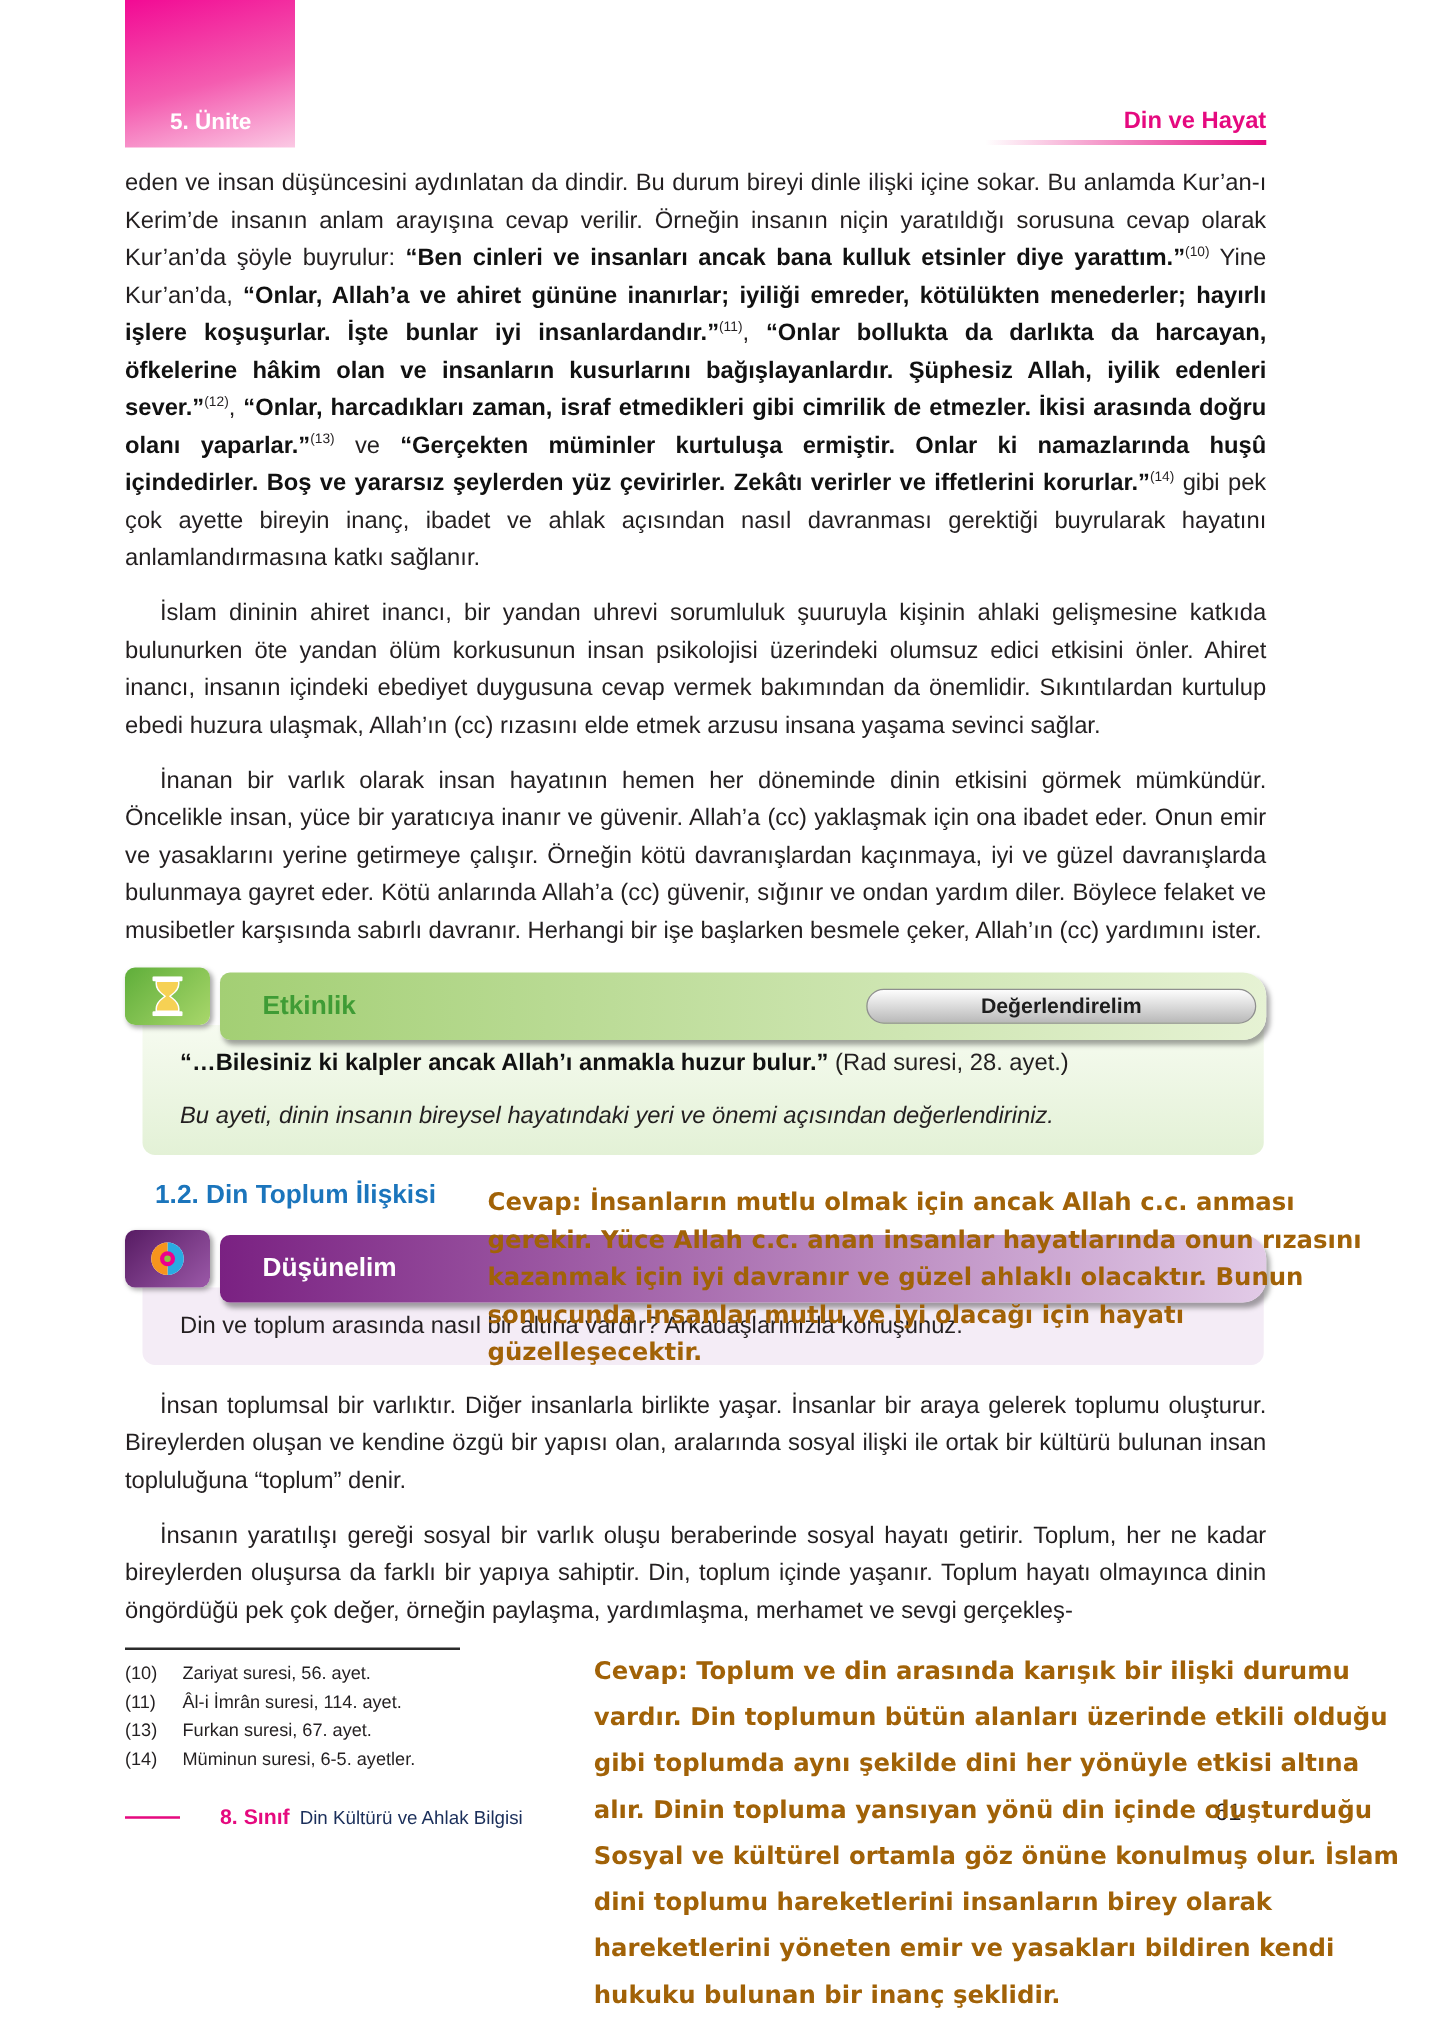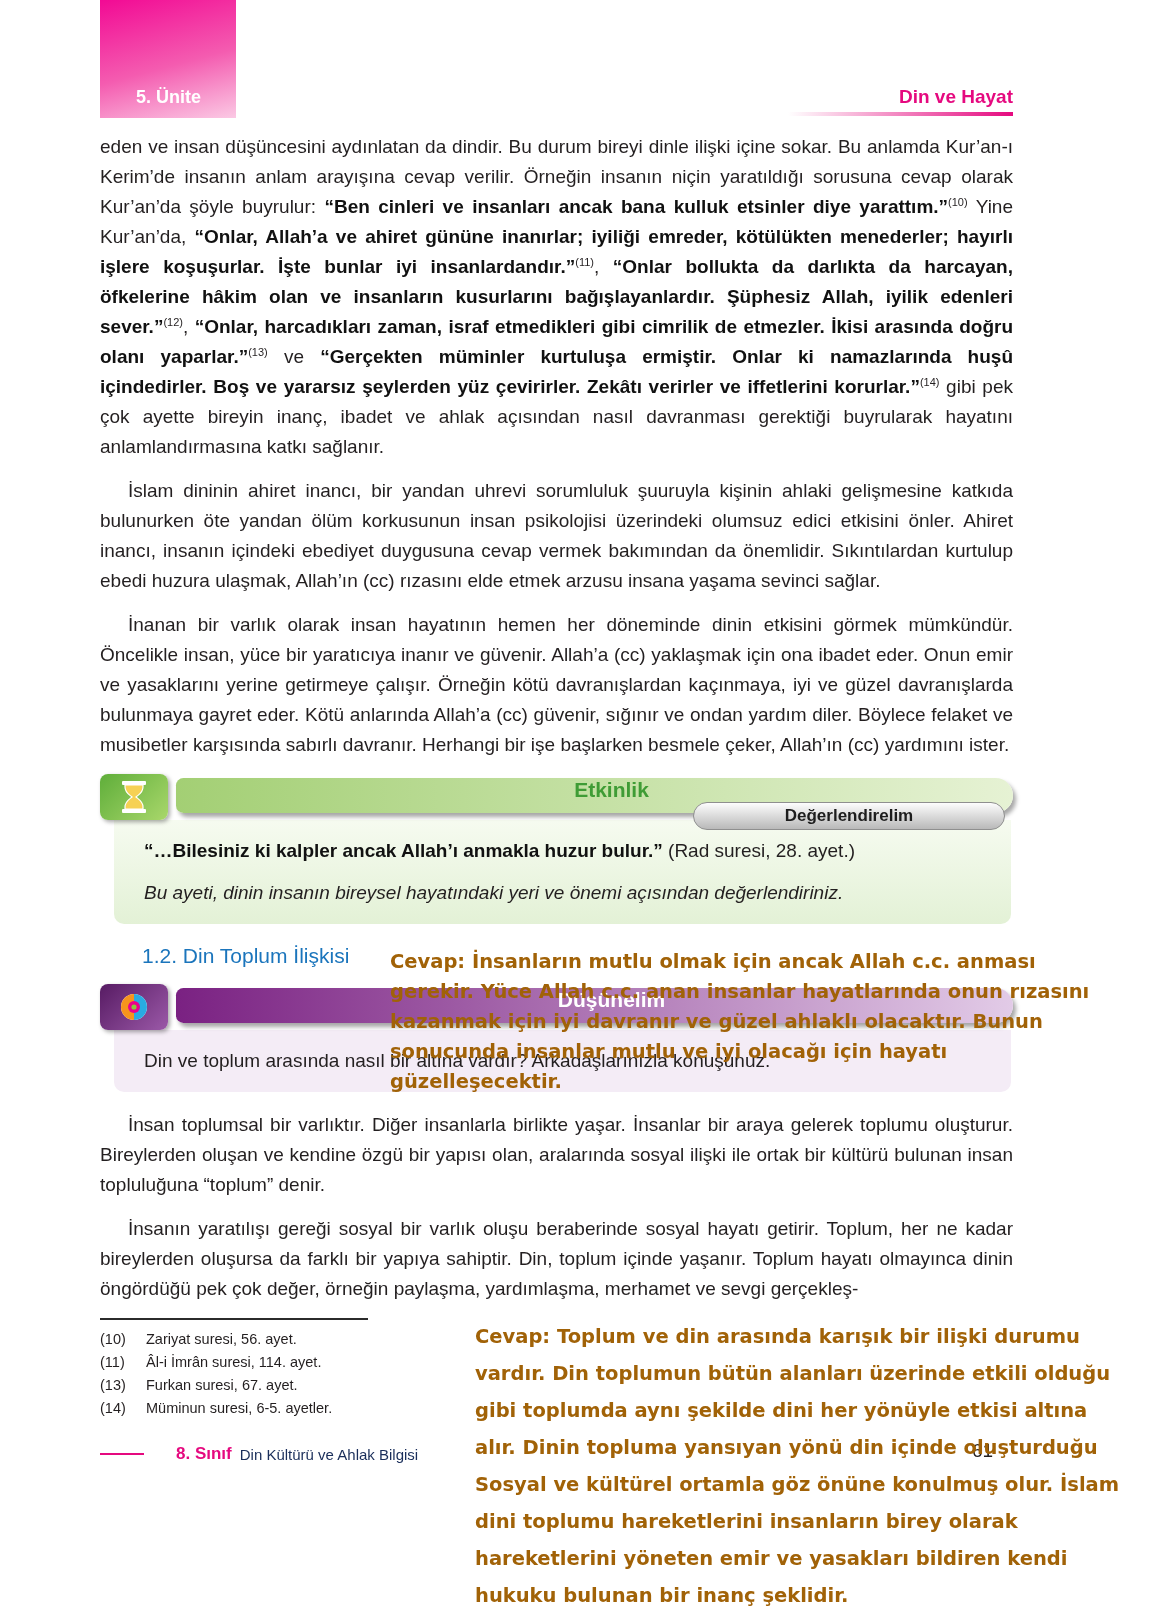--- a/index.html
+++ b/index.html
@@ -26,45 +26,44 @@
   b{font-weight:bold;color:#111;}
   
   .activity-header{position:relative;height:46px;margin-top:6px;}
   .activity-icon{
     position:absolute;left:0;top:0;width:68px;height:46px;border-radius:8px;z-index:2;
     display:flex;align-items:center;justify-content:center;box-shadow:2px 2px 4px rgba(0,0,0,.35);
   }
   .green-icon{background:linear-gradient(135deg,#5fae3a,#a9d76b);}
   .purple-icon{background:linear-gradient(135deg,#571b63,#9b59a8);}
   .activity-bar{
-    position:absolute;left:76px;right:0;top:4px;height:35px;
+    position:absolute;left:76px;right:0;top:4px;height:54px;
     border-radius:8px 19px 19px 8px;display:flex;align-items:center;
     box-shadow:3px 4px 4px rgba(0,0,0,.35);
-    flex-direction:column;
   }
   .green-bar{background:linear-gradient(to right,#a3cf74,#e6f2d4);}
   .purple-bar{background:linear-gradient(to right,#7a2182,#e2cbe7);}
   .activity-title{margin-left:34px;font-size:21px;font-weight:bold;}
   .green-title{color:#3f9c35;}
   .purple-title{color:#ffffff;}
   .badge{
     margin-left:auto;margin-right:8px;background:linear-gradient(#fdfdfd,#b9b9b9);
     border:1px solid #8f8f8f;border-radius:15px;padding:3px 0;width:310px;text-align:center;
     font-weight:bold;font-size:17px;color:#1d1d1d;
   }
   .activity-body{
     margin-left:14px;margin-right:2px;border-radius:0 0 10px 10px;padding:16px 30px 16px 30px;
     font-size:19px;line-height:30px;
   }
   .green-body{background:linear-gradient(#f6fbf0,#e3f1d6);}
   .purple-body{background:#f4ecf6;}
   .quote-line{margin:0 0 12px 0;}
   .instruction{margin:0;font-style:italic;}
   
-  .section-heading{margin:20px 0 0 42px;font-size:21px;font-weight:normal;color:#1b75bc;}
+  .section-heading{margin:20px 0 0 24px;font-size:21px;font-weight:bold;color:#1b75bc;}
   
   .footnote-rule{width:268px;border-top:2px solid #2b2b2b;margin:10px 0 8px 0;}
   .footnotes{font-size:14.5px;line-height:23px;color:#231f20;}
   .fn-num{display:inline-block;width:46px;}
   
   .footer{position:absolute;left:100px;top:1444px;width:913px;display:flex;align-items:center;}
   .footer-dash{width:44px;height:2px;background:#e5097f;margin-right:32px;}
   .footer-grade{color:#e5097f;font-weight:bold;font-size:17px;margin-right:8px;}
   .footer-book{color:#1a2e5a;font-weight:normal;font-size:15px;}
   .footer-page{position:absolute;left:872px;top:-4px;font-size:19px;color:#231f20;}

